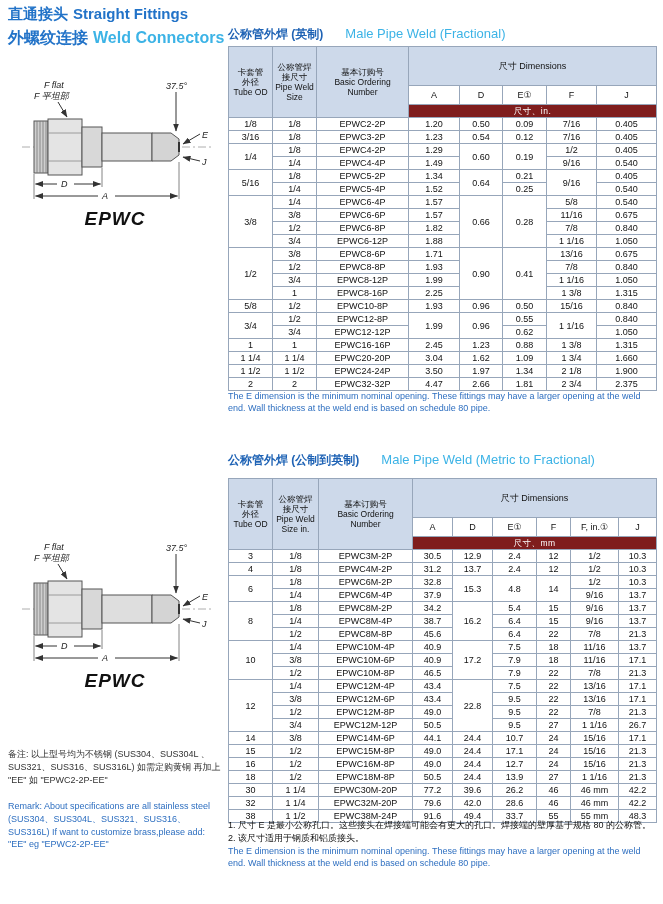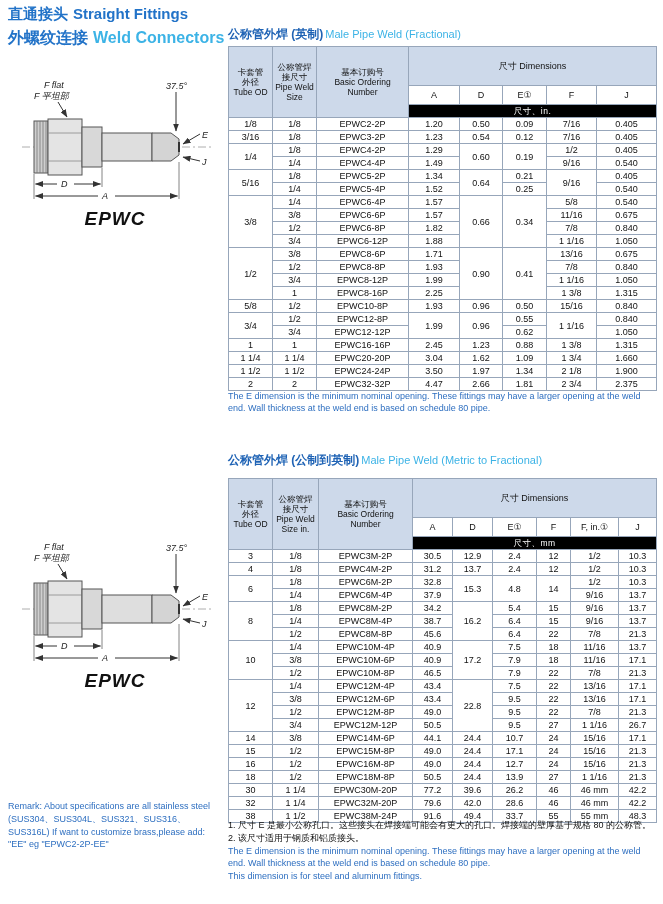--- a/index.html
+++ b/index.html
@@ -7,32 +7,32 @@
   body { font-family:"Liberation Sans","DejaVu Sans",sans-serif; color:#111; }
   .page { position:relative; width:663px; height:904px; background:#fff; overflow:hidden;padding-left:20px; }
 
   
   .titleblock { position:absolute; left:8px; top:5px; }
   .t1 { font-size:15px; font-weight:bold; color:#2273c8; }
   .t1 .en { margin-left:5px; }
   .t2 { font-size:16px; font-weight:bold; color:#2273c8; margin-top:4px; }
   .t2 .en { color:#3cb3e6; margin-left:5px; }
   .sec-title { position:absolute; font-weight:bold; font-size:12px; color:#1f63b5; white-space:nowrap; }
-  .sec-title .en { color:#3cb3e6; font-weight:normal; font-size:11px; margin-left:2px; }
+  .sec-title .en { color:#3cb3e6; font-weight:normal; font-size:13px; margin-left:22px; }
   #sec1-title { left:228px; top:26px; }
   #sec2-title { left:228px; top:452px; }
 
   
   table.data { border-collapse:collapse; table-layout:fixed; width:428px; font-size:9px; color:#111; position:absolute; }
   table.data th, table.data td { border:1px solid #97a6ba; text-align:center; vertical-align:middle; padding:0 1px; }
   table.data td { height:13px; line-height:12px; }
   table.data thead th { background:#cdd9ea; font-weight:normal; font-size:8.5px; line-height:1.18; white-space:pre-line; }
   table.data thead th.dims-span { height:39px; font-size:9px; }
   table.data thead th.dim { background:#fff; font-size:9px; height:19px; font-weight:normal; }
-  table.data thead th.unit { background:#000000; color:#fff; height:13px; font-size:8.5px; letter-spacing:0.5px;margin-left:8px; }
+  table.data thead th.unit { background:#7f1d1d; color:#fff; height:13px; font-size:8.5px; letter-spacing:0.5px;margin-left:8px; }
   #table1 { left:228px; top:46px; }
   #table2 { left:228px; top:478px; }
 
   
   .notes { position:absolute; width:428px; font-size:9px; line-height:1.32; }
   #notes1 { left:228px; top:390px; }
   #notes2 { left:228px; top:820px; }
   .note-zh { color:#111; margin:0 0 1px 0; }
   .note-en { color:#2e6fc0; margin:1px 0 0 0; }
 
@@ -194,21 +194,21 @@
           <td>1.52</td>
           <td>0.25</td>
           <td>0.540</td>
         </tr>
         <tr>
           <td rowspan="4">3/8</td>
           <td>1/4</td>
           <td>EPWC6-4P</td>
           <td>1.57</td>
           <td rowspan="4">0.66</td>
-          <td rowspan="4">0.34</td>
+          <td rowspan="4">0.28</td>
           <td>5/8</td>
           <td>0.540</td>
         </tr>
         <tr>
           <td>3/8</td>
           <td>EPWC6-6P</td>
           <td>1.57</td>
           <td>11/16</td>
           <td>0.675</td>
         </tr>
@@ -624,18 +624,18 @@
           <td>55 mm</td>
           <td>48.3</td>
         </tr>
       </tbody>
   </table>
 
   <div class="notes" id="notes2">
     <p class="note-zh">1. 尺寸 E 是最小公称孔口。这些接头在焊接端可能会有更大的孔口。焊接端的壁厚基于规格 80 的公称管。</p>
     <p class="note-zh">2. 该尺寸适用于钢质和铝质接头。</p>
     <p class="note-en">The E dimension is the minimum nominal opening. These fittings may have a larger opening at the weld end. Wall thickness at the weld end is based on schedule 80 pipe.</p>
-    <p class="note-en">This dimension is for steel and aluminum fittings.</p>
   </div>
 
+  <div class="remark" id="remark-zh">备注: 以上型号均为不锈钢 (SUS304、SUS304L 、SUS321、SUS316、SUS316L) 如需定购黄铜 再加上 "EE" 如 "EPWC2-2P-EE"</div>
   <div class="remark" id="remark-en">Remark: About specifications are all stainless steel (SUS304、SUS304L、SUS321、SUS316、 SUS316L) If want to customize brass,please add: "EE" eg "EPWC2-2P-EE"</div>
 
 </div>
 
 </body></html>

